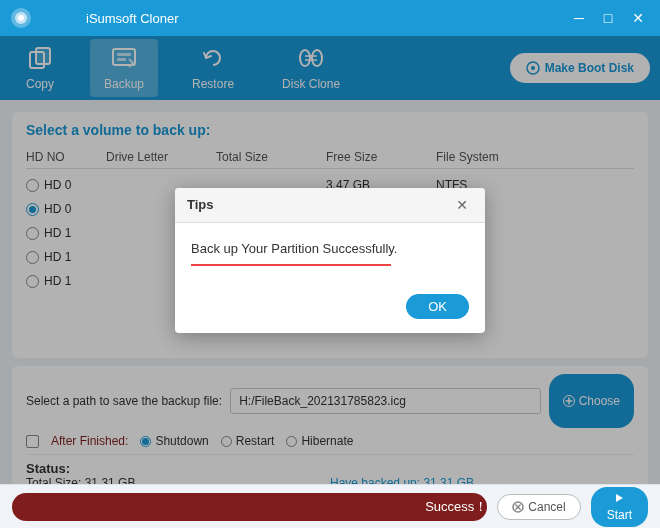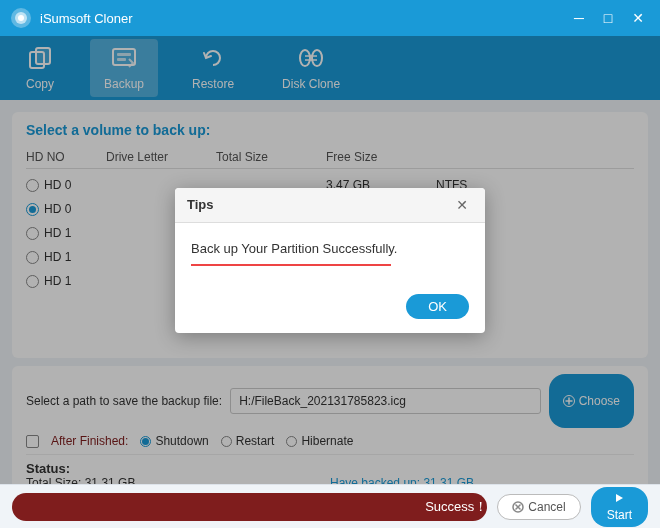--- a/index.html
+++ b/index.html
@@ -14,20 +14,21 @@
     }
 
     
     .titlebar {
       background: #1a9ad7;
       height: 36px;
       display: flex;
       align-items: center;
       padding: 0 10px;
       color: white;
+      gap: 46px;
     }
     .titlebar-logo {
       width: 22px;
       height: 22px;
       margin-right: 8px;
     }
     .titlebar-title {
       font-size: 13px;
       color: white;
       flex: 1;
@@ -424,31 +425,39 @@
       <svg width="26" height="26" viewBox="0 0 26 26" fill="none">
         <ellipse cx="7" cy="13" rx="5" ry="8" stroke="white" stroke-width="2" fill="none"></ellipse>
         <ellipse cx="19" cy="13" rx="5" ry="8" stroke="white" stroke-width="2" fill="none"></ellipse>
         <line x1="7" y1="11" x2="19" y2="11" stroke="white" stroke-width="1.5"></line>
         <line x1="7" y1="15" x2="19" y2="15" stroke="white" stroke-width="1.5"></line>
       </svg>
     </span>
     <span class="toolbar-label">Disk Clone</span>
   </div>
   <div class="toolbar-spacer"></div>
+  <button class="make-boot-btn">
+    <svg width="14" height="14" viewBox="0 0 14 14">
+      <circle cx="7" cy="7" r="6" stroke="#1a9ad7" stroke-width="1.5" fill="none"></circle>
+      <circle cx="7" cy="7" r="2" fill="#1a9ad7"></circle>
+    </svg>
+    <span>Make Boot Disk</span>
+  </button>
 </div>
 
 <div class="main-content">
 
   <div class="volume-panel">
     <div class="section-title">Select a volume to back up:</div>
     <div class="table-header">
       <span>HD NO</span>
       <span>Drive Letter</span>
       <span>Total Size</span>
       <span>Free Size</span>
+      <span>File System</span>
     </div>
     <div class="table-row">
       <span class="radio-label">
         <span class="radio-circle"></span>
         <span>HD 0</span>
       </span>
       <span></span>
       <span></span>
       <span>3.47 GB</span>
       <span>NTFS</span>

